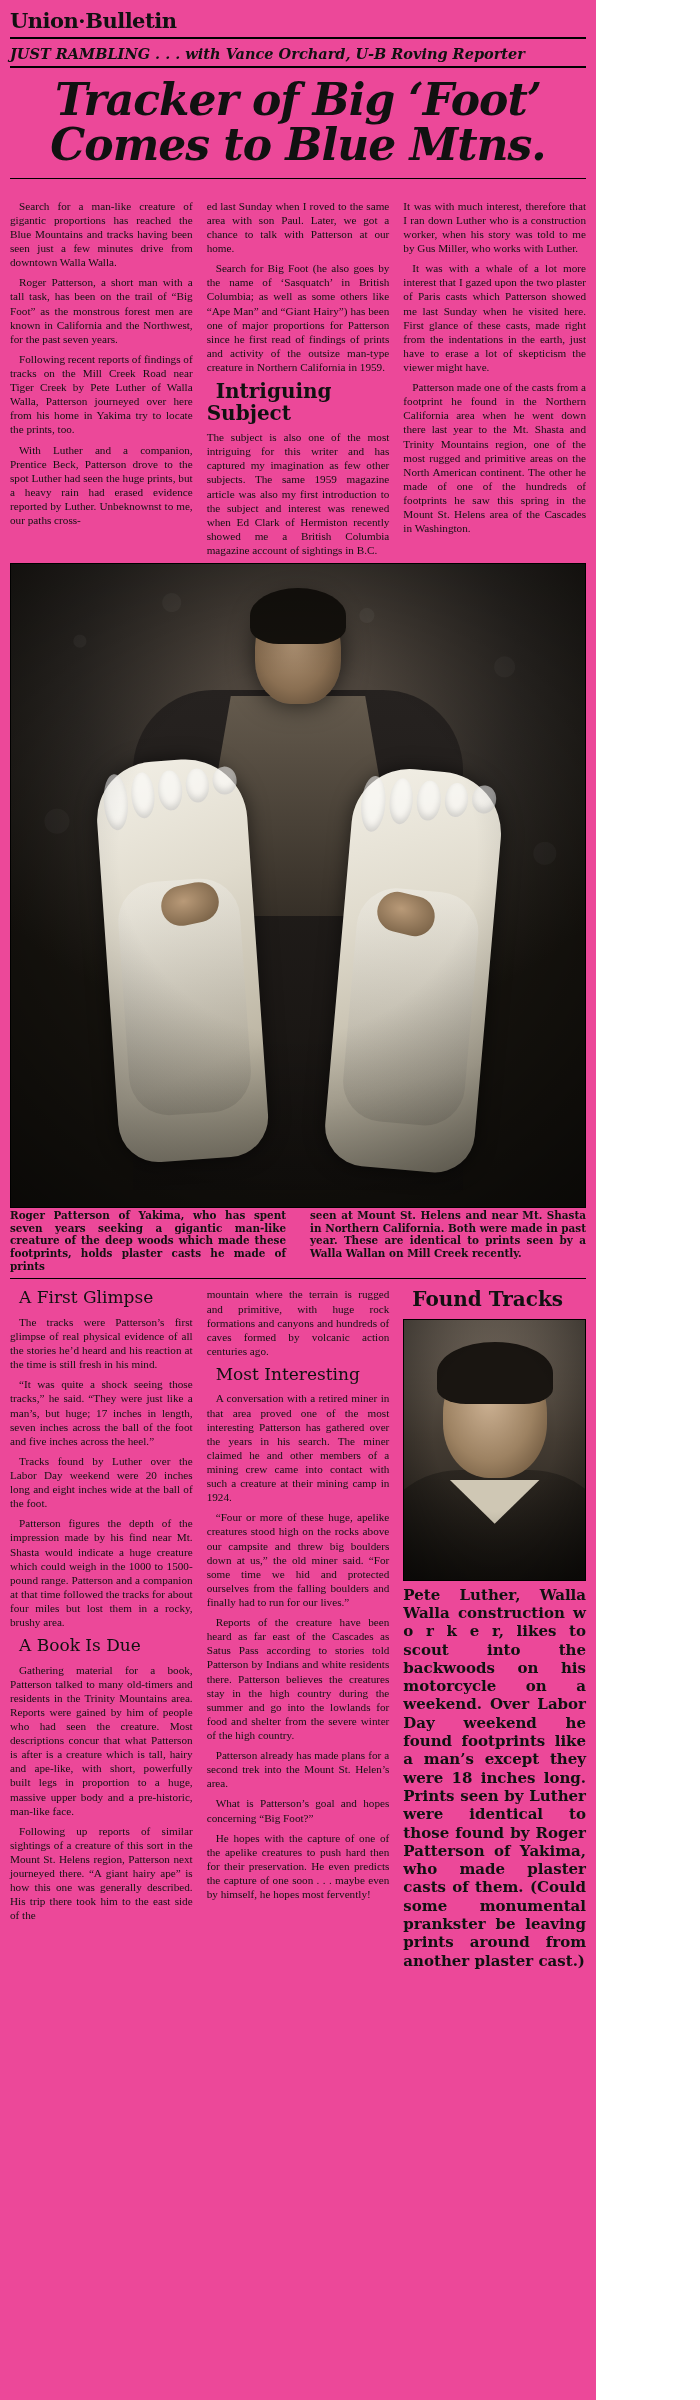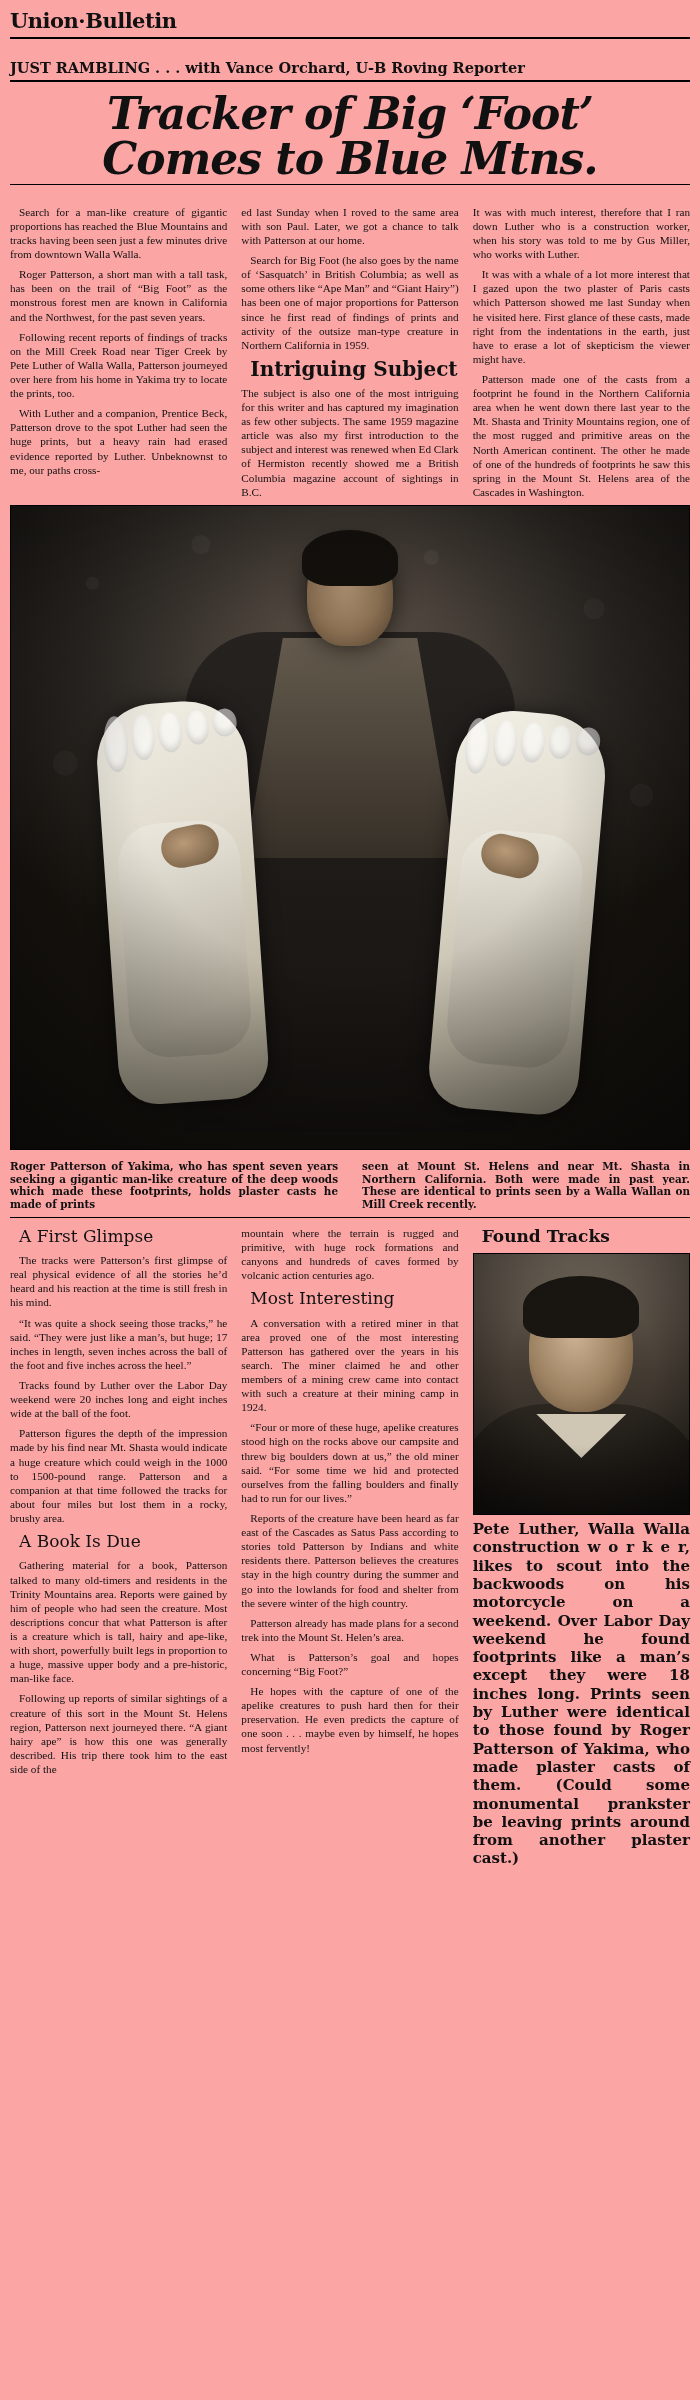--- a/index.html
+++ b/index.html
@@ -6,26 +6,26 @@
     margin: 0;
     padding: 0;
     background: #ffffff;
   }
   body {
     width: 700px;
     font-family: "Liberation Serif", serif;
     color: #111;
   }
   .page {
-    width: 700px;
+    width: 596px;
     min-height: 2400px;
     box-sizing: border-box;
     padding: 8px 10px 14px 10px;
     position: relative;
-    background: #fca5a5;
+    background: #ec4899;
   }
 
   
   .masthead {
     display: flex;
     align-items: baseline;
     border-bottom: 2px solid #000;
     padding-bottom: 4px;
   }
   .masthead-logo {
@@ -38,40 +38,41 @@
   .masthead-dateline {
     flex: 1;
     text-align: center;
     font-size: 19px;
     font-family: "Liberation Serif", serif;
     padding-left: 20px;
     white-space: nowrap;
   }
   .kicker-bar {
     border-bottom: 2px solid #000;
-    padding: 20px 0 4px 0;
+    padding: 6px 0 4px 0;
+    font-style: italic;
   }
   .kicker {
     font-family: "DejaVu Serif", serif;
     font-weight: bold;
     font-size: 14.5px;
     letter-spacing: 0px;
   }
 
   
   .headline {
     text-align: center;
     font-family: "DejaVu Serif", serif;
     font-weight: bold;
     font-style: italic;
     font-size: 44px;
     line-height: 1.02;
     letter-spacing: -1px;
     margin: 10px 0 6px 0;
-    padding-bottom: 2px;
+    padding-bottom: 10px;
     border-bottom: 1px solid #000;
   }
   .headline .l2 { display: block; }
 
   
   .cols3 {
     display: flex;
     gap: 14px;
     margin-top: 20px;
   }
@@ -203,21 +204,21 @@
   .ph-hand.l { left: 150px; top: 320px; transform: rotate(-12deg); }
   .ph-hand.r { right: 150px; top: 330px; transform: rotate(14deg); }
   .ph-vignette {
     position:absolute; inset:0;
     background: radial-gradient(ellipse 78% 70% at 50% 45%, rgba(0,0,0,0) 40%, rgba(0,0,0,.55) 100%);
   }
 
   .caption-wrap {
     display: flex;
     gap: 24px;
-    margin-top: 10px;
+    margin-top: 1px;
     padding-bottom: 6px;
     border-bottom: 1px solid #000;
   }
   .caption {
     flex: 1;
     font-size: 10.4px;
     line-height: 1.22;
     text-align: justify;
     font-family: "DejaVu Serif", serif;
     font-weight: bold;
@@ -241,21 +242,21 @@
   .bsubhead {
     font-family: "DejaVu Serif", serif;
     font-weight: normal;
     font-size: 17px;
     margin: 4px 0 4px 0;
     text-indent: 0;
   }
   .found-title {
     font-family: "DejaVu Serif", serif;
     font-weight: bold;
-    font-size: 17px;
+    font-size: 20px;
     margin: 0 0 6px 0;
     text-indent: 0;
   }
   .portrait {
     width: 100%;
     height: 262px;
     border: 1px solid #000;
     box-sizing: border-box;
     position: relative;
     overflow: hidden;

